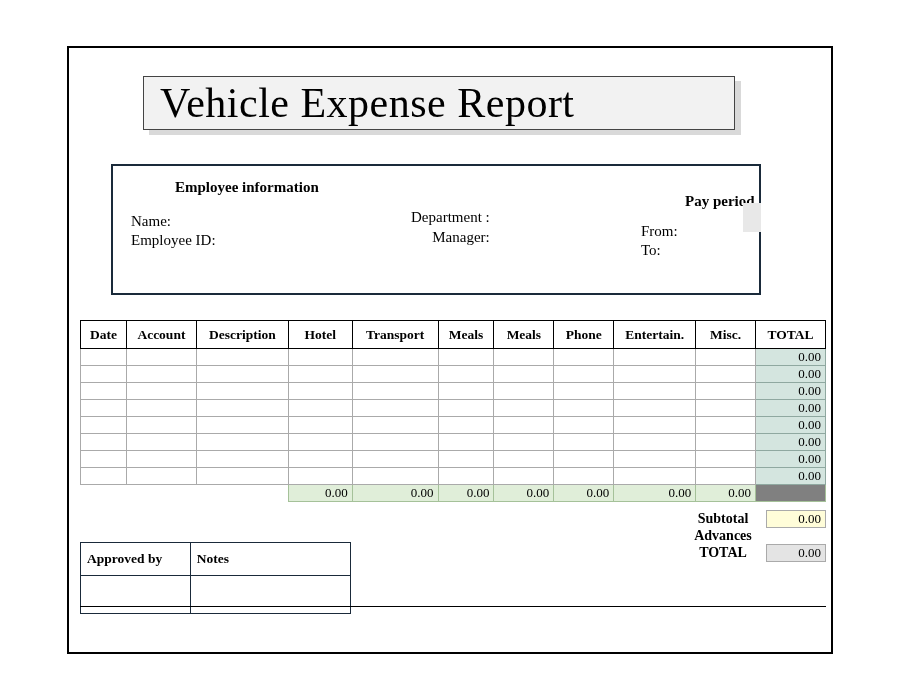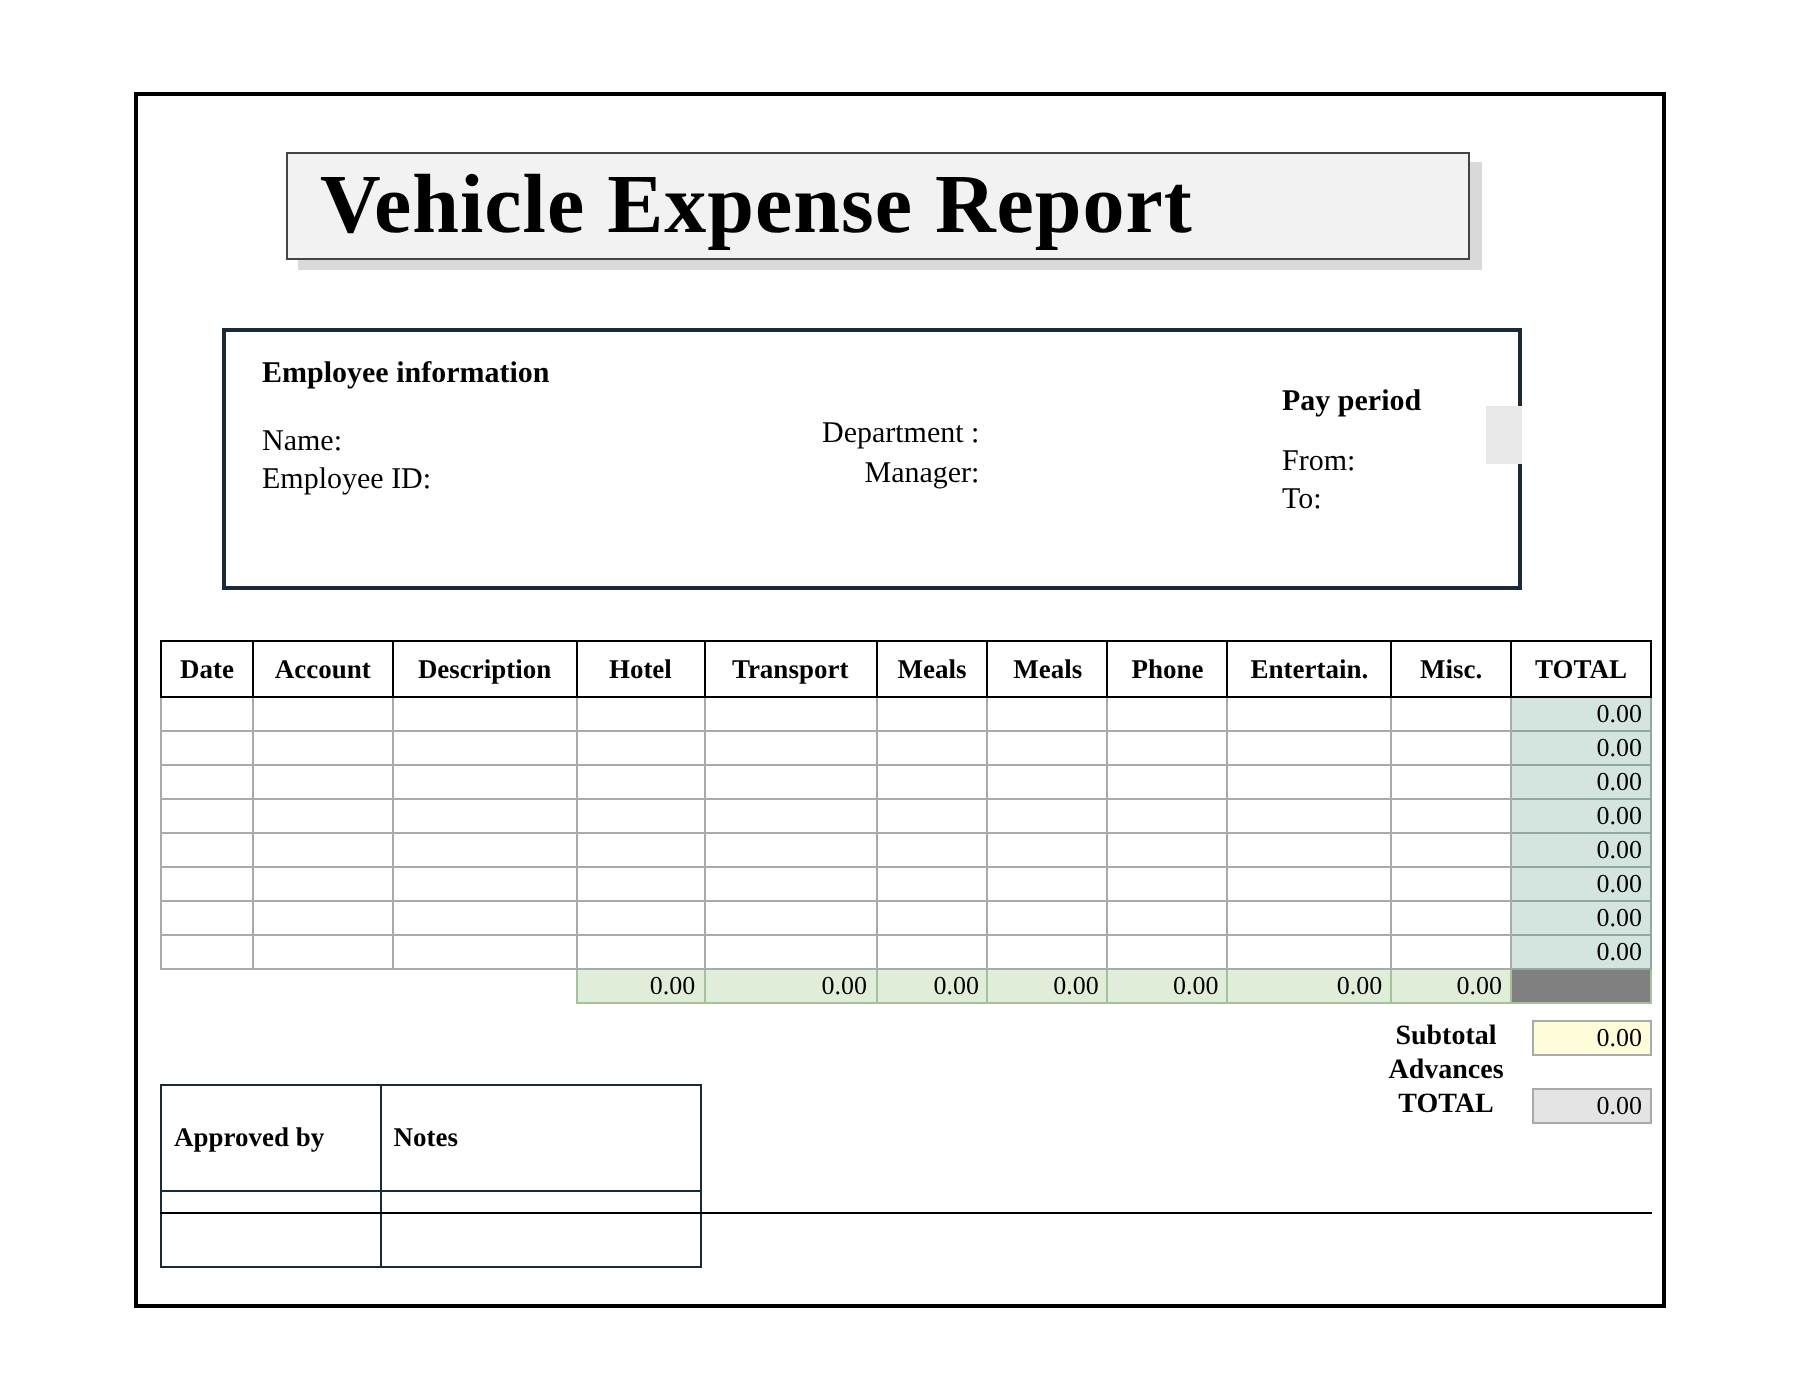--- a/index.html
+++ b/index.html
@@ -33,21 +33,21 @@
       width: 592px;
       height: 54px;
       background: #f2f2f2;
       border: 1px solid #444;
       display: flex;
       align-items: center;
       padding-left: 16px;
     }
     .title-text {
       font-size: 42px;
-      font-weight: bold;
+      font-weight: normal;
       letter-spacing: 0.5px;
     }
     .info-box {
       position: absolute;
       top: 164px;
       left: 111px;
       width: 650px;
       height: 131px;
       border: 2px solid #1a2a3a;
       padding: 10px 20px;
@@ -62,21 +62,21 @@
       position: absolute;
       top: 42px;
       left: 298px;
       text-align: right;
     }
     .info-right {
       position: absolute;
       top: 26px;
       left: 528px;
     }
-    .info-heading { font-weight: bold; }
+    .info-heading { font-weight: bold; margin-left: 44px; }
     .info-line { line-height: 1.3; }
     .gray-stub {
       position: absolute;
       top: 203px;
       left: 743px;
       width: 18px;
       height: 29px;
       background: #e8e8e8;
     }
     .expense-table {
@@ -141,21 +141,21 @@
       top: 542px;
       left: 80px;
       width: 271px;
       border-collapse: collapse;
     }
     .approval-box th {
       border: 1px solid #1a2a3a;
       font-weight: bold;
       font-size: 13.5px;
       text-align: left;
-      padding: 18px 6px;
+      padding: 8px 6px;
       height: 17px;
     }
     .approval-box td {
       border: 1px solid #1a2a3a;
       height: 38px;
     }
     .bottom-rule {
       position: absolute;
       top: 606px;
       left: 80px;

